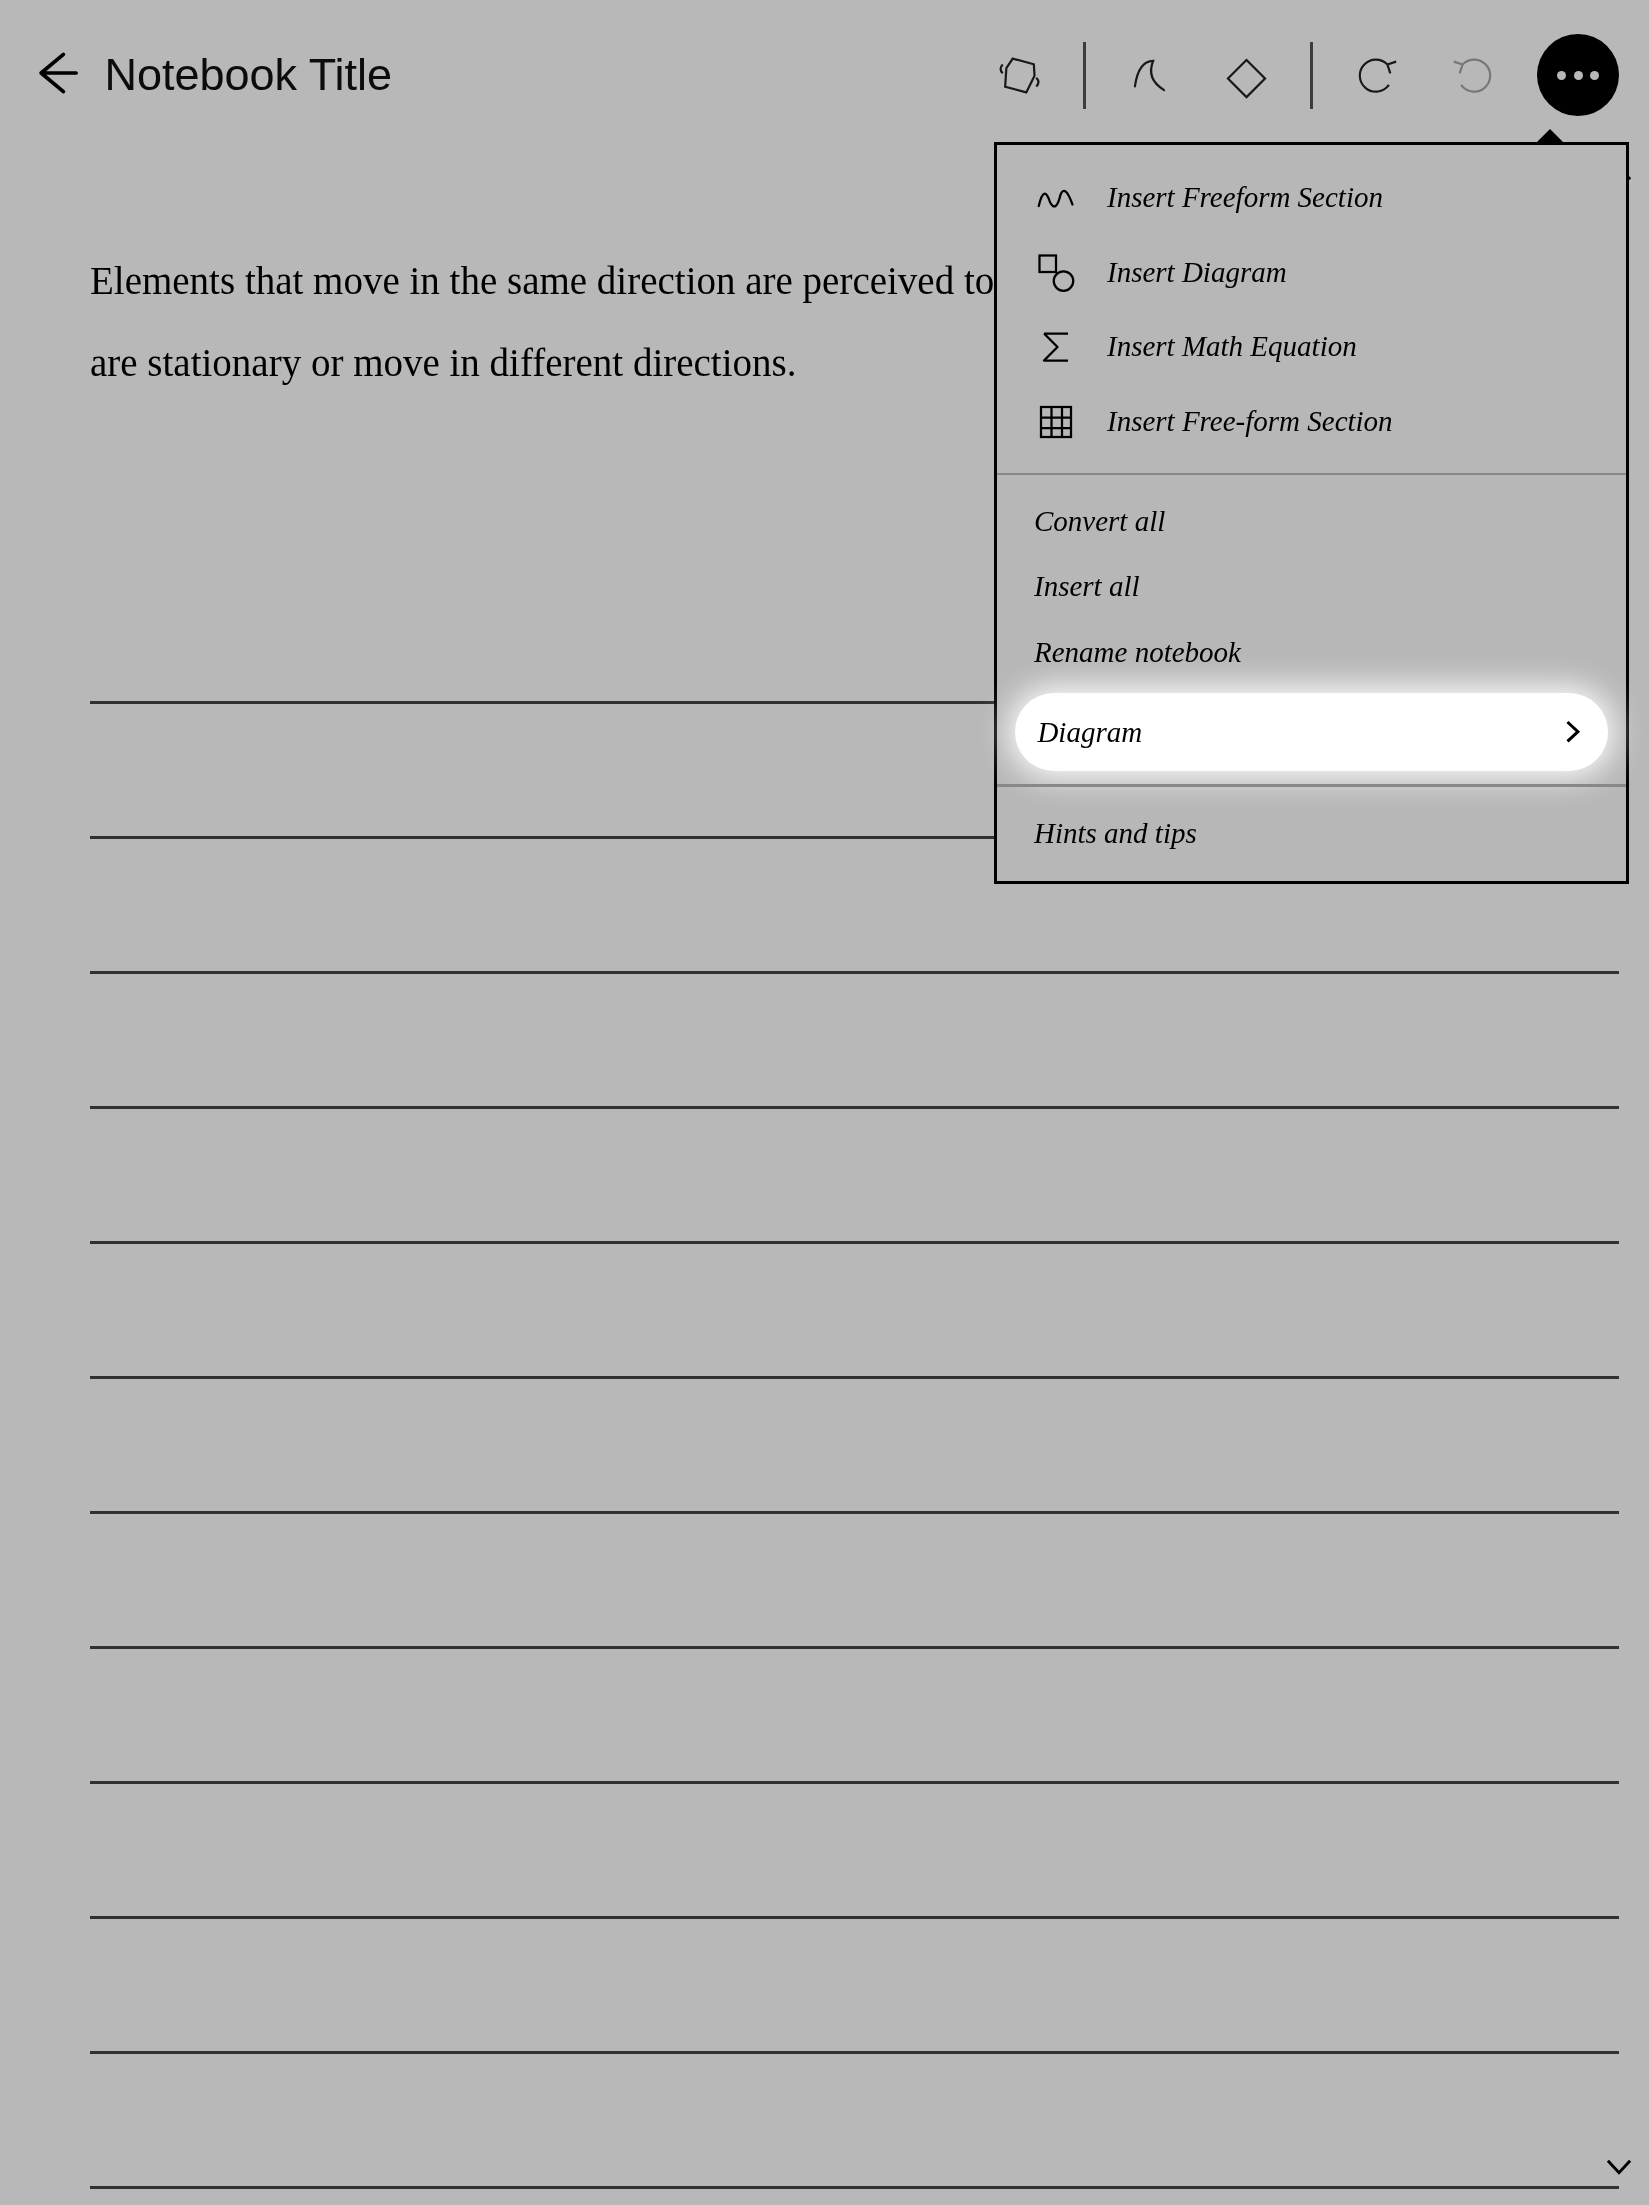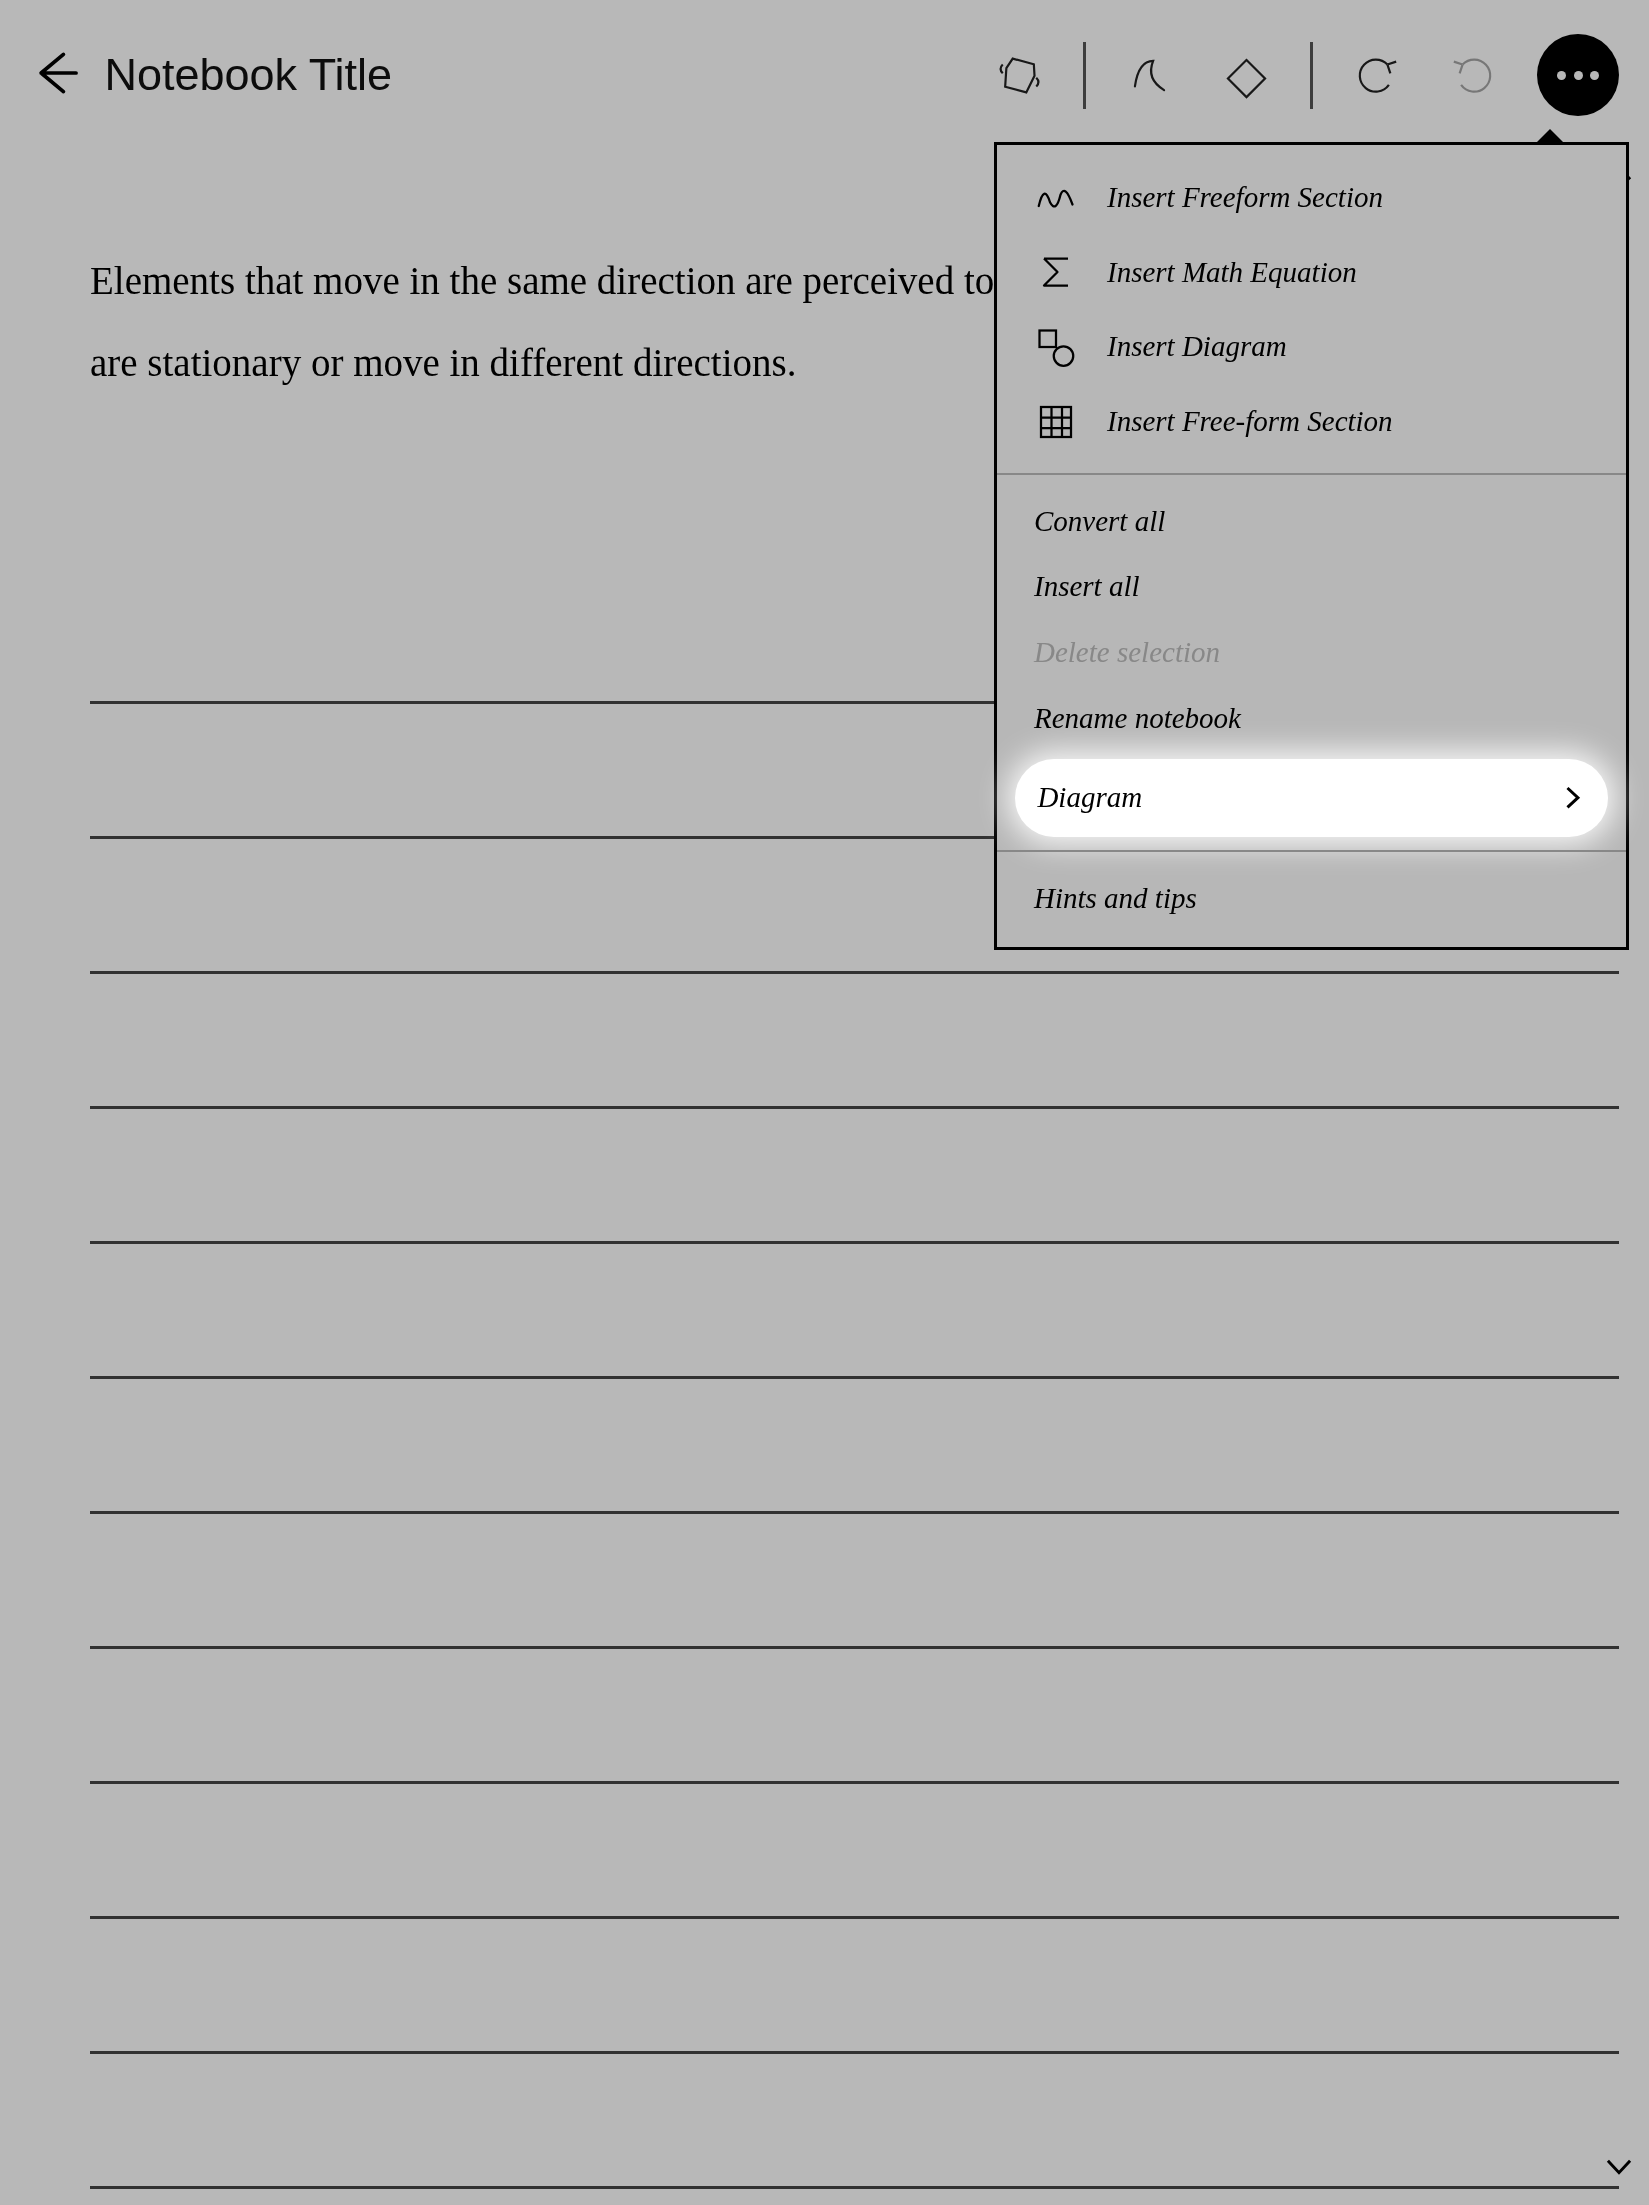--- a/index.html
+++ b/index.html
@@ -249,57 +249,54 @@
       <svg viewBox="0 0 56 56">
           <path d="M5 40 Q12 10 20 35 Q28 50 34 25 Q40 10 50 38" stroke-linecap="round"></path>
         </svg>
     </span>
     <span class="mi-label">Insert Freeform Section</span>
   </div>
 
   <div class="menu-item">
     <span class="mi-icon">
       <svg viewBox="0 0 56 56">
-          <path d="M12 10 H44 M12 10 L30 28 L12 46 H44" stroke-linejoin="round"></path>
-        </svg>
-    </span>
-    <span class="mi-label">Insert Math Equation</span>
-  </div>
-
-  <div class="menu-item">
-    <span class="mi-icon">
-      <svg viewBox="0 0 56 56">
           <rect x="6" y="6" width="22" height="22"></rect>
           <circle cx="38" cy="40" r="13"></circle>
         </svg>
     </span>
     <span class="mi-label">Insert Diagram</span>
+  </div>
+
+  <div class="menu-item">
+    <span class="mi-icon">
+      <svg viewBox="0 0 56 56">
+          <path d="M12 10 H44 M12 10 L30 28 L12 46 H44" stroke-linejoin="round"></path>
+        </svg>
+    </span>
+    <span class="mi-label">Insert Math Equation</span>
   </div>
 
   <div class="menu-item">
     <span class="mi-icon">
       <svg viewBox="0 0 56 56">
           <rect x="8" y="8" width="40" height="40"></rect>
           <path d="M8 22 H48 M8 36 H48 M22 8 V48 M36 8 V48"></path>
         </svg>
     </span>
     <span class="mi-label">Insert Free-form Section</span>
   </div>
 
   <div class="menu-divider"></div>
 
   <div class="menu-item no-icon">
     <span class="mi-label">Convert all</span>
   </div>
   <div class="menu-item no-icon">
     <span class="mi-label">Insert all</span>
   </div>
-  <div class="menu-item no-icon disabled">
-    <span class="mi-label">Delete selection</span>
-  </div>
   <div class="menu-item no-icon">
     <span class="mi-label">Rename notebook</span>
   </div>
 
   <div class="menu-item highlight">
     <span class="mi-label">Diagram</span>
     <svg class="chev" viewBox="0 0 34 34">
         <path d="M10 4 L24 17 L10 30"></path>
       </svg>
   </div>

